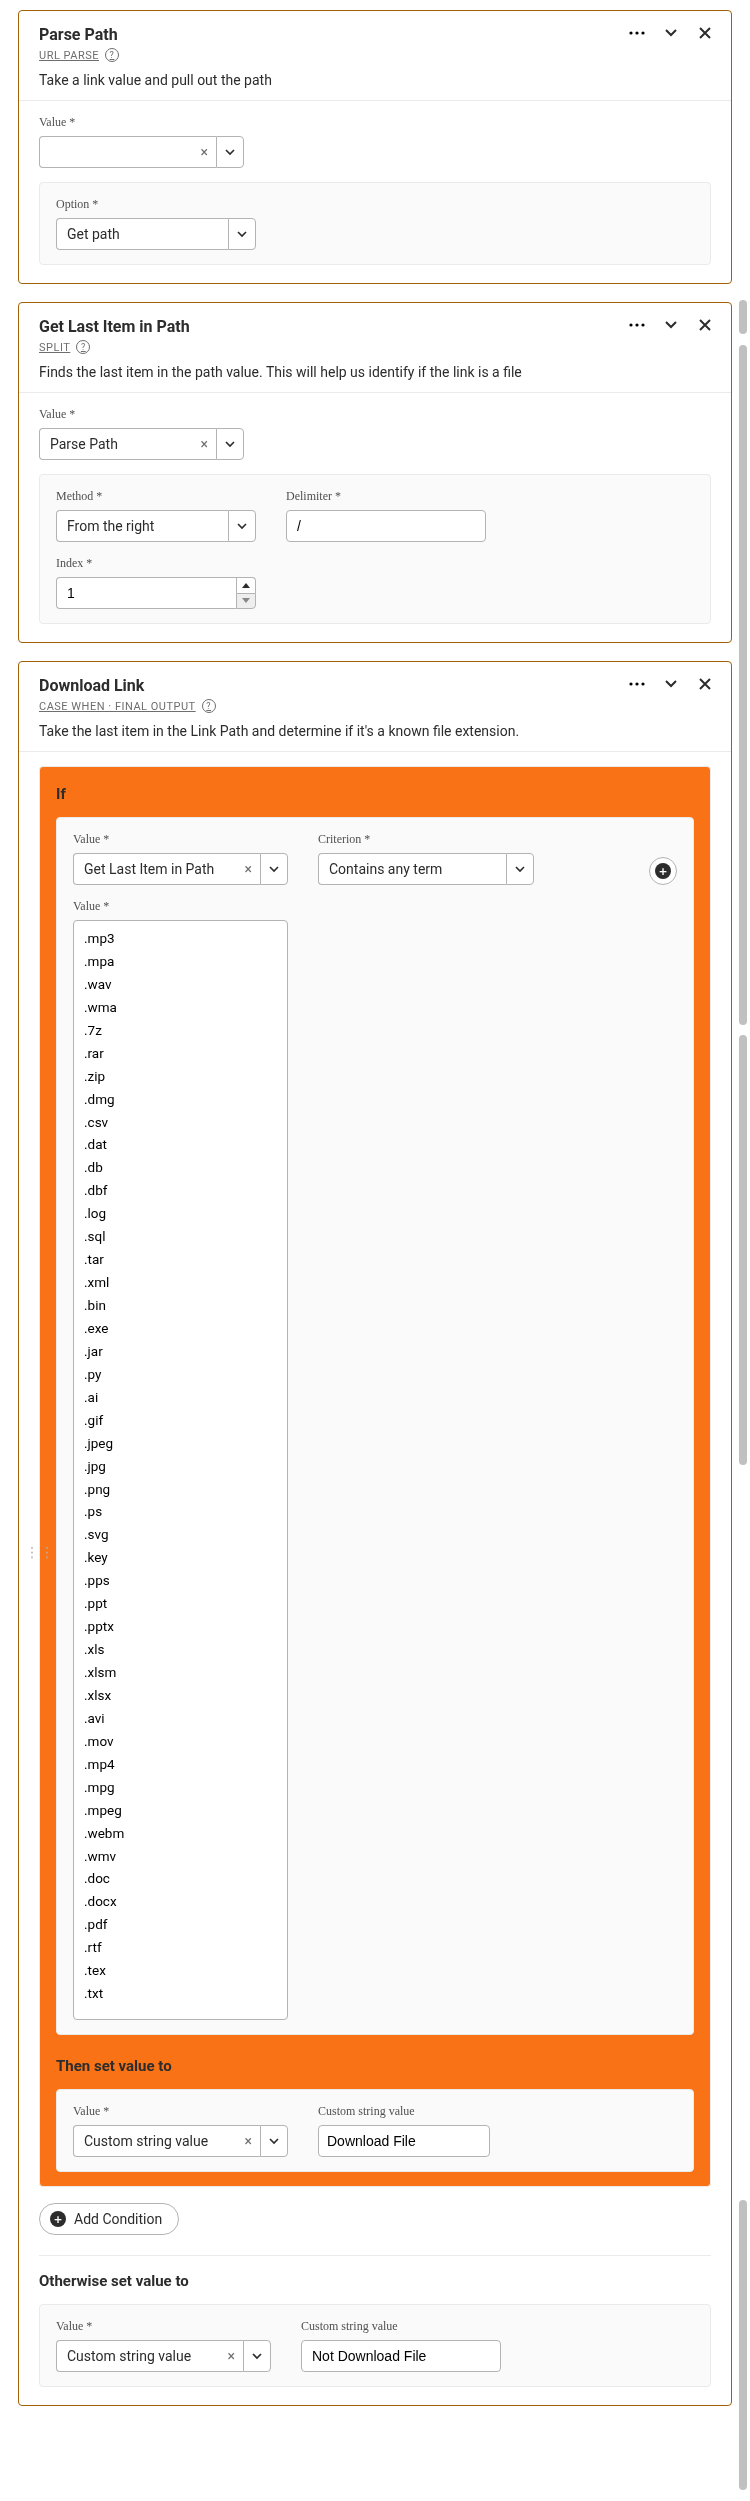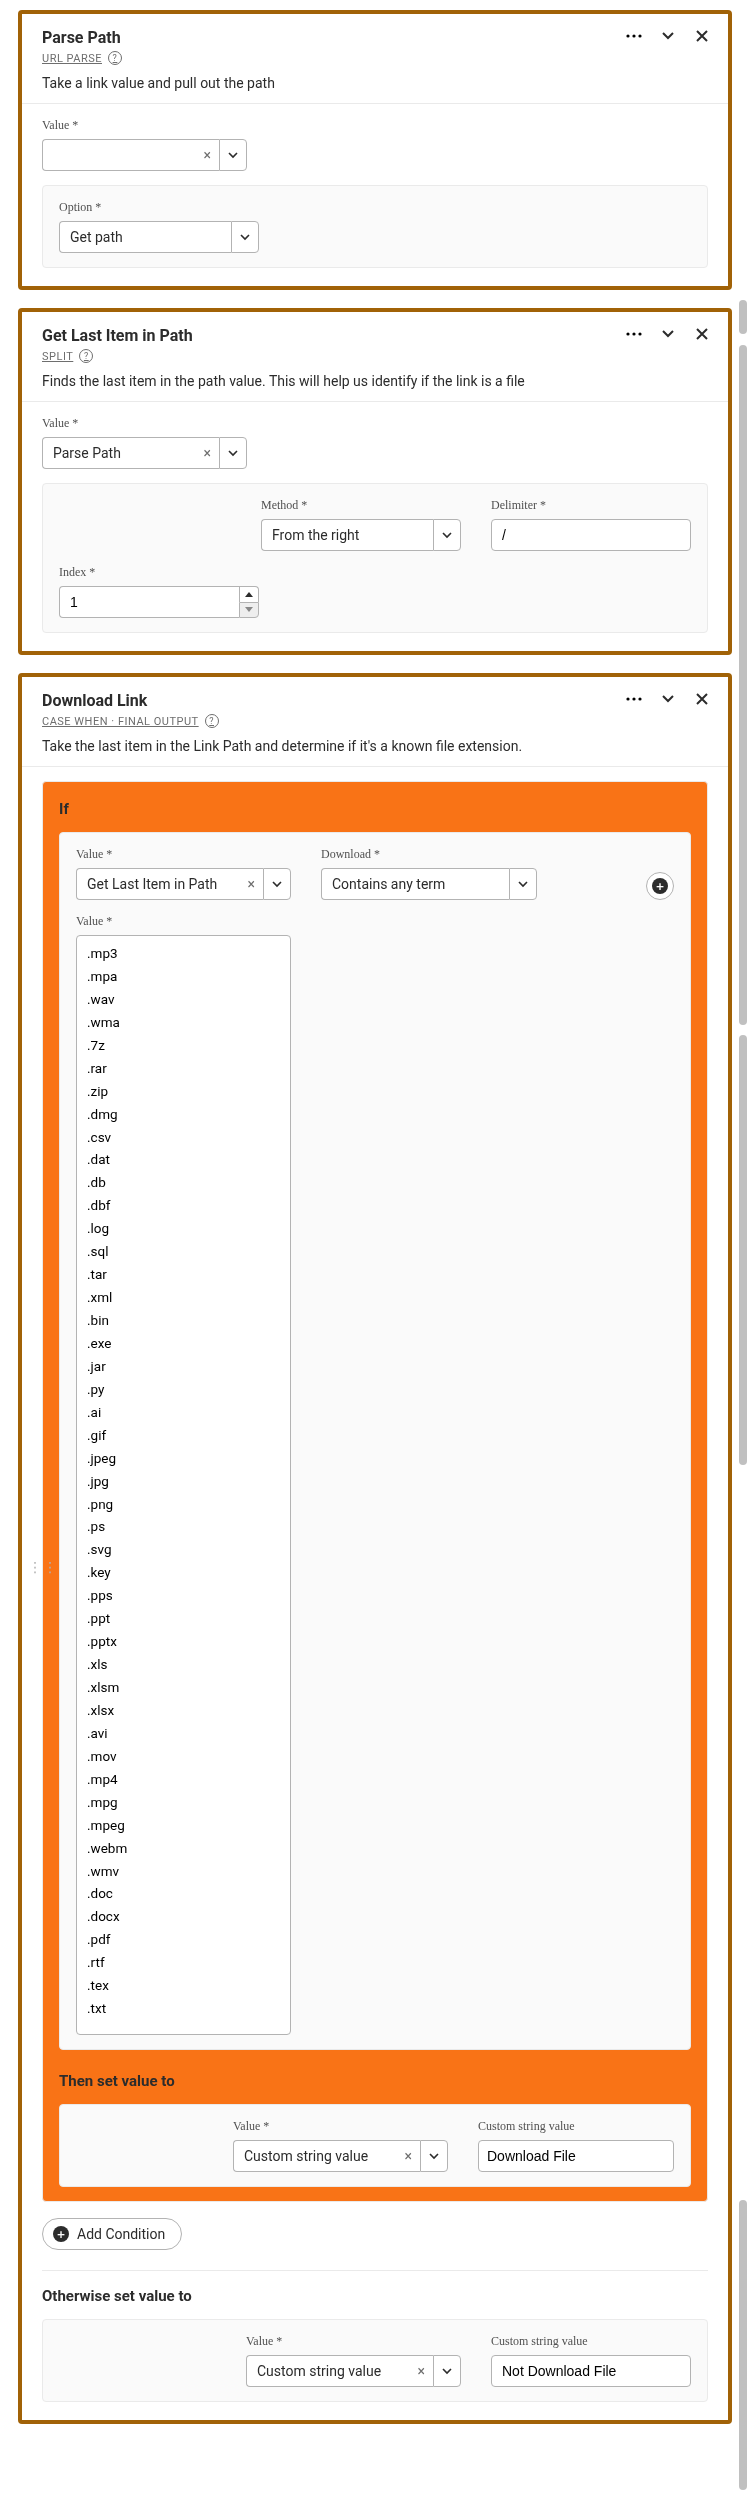--- a/index.html
+++ b/index.html
@@ -5,21 +5,21 @@
   * { box-sizing: border-box; margin: 0; padding: 0; }
   body {
     font-family: -apple-system, BlinkMacSystemFont, "Segoe UI", Roboto, Arial, sans-serif;
     background: #fff;
     color: #2c2c2c;
     font-size: 14px;
     padding: 10px 18px;
     width: 750px;
   }
   .card {
-    border: 4px solid #a16207;
+    border: 1px solid #a16207;
     border-radius: 4px;
     margin-bottom: 18px;
     background: #fff;
   }
   .card-header {
     padding: 14px 20px 12px 20px;
     position: relative;
   }
   .card-title {
     font-weight: 700;
@@ -86,21 +86,20 @@
     font-family: Liberation Serif, serif;
   }
   .req::after {
     content: " *";
     color: #505050;
   }
   .field-row {
     display: flex;
     gap: 30px;
     flex-wrap: wrap;
-    justify-content: flex-end;
   }
   .field {
     display: flex;
     flex-direction: column;
   }
   .combo {
     display: flex;
   }
   .combo input, .combo .combo-val {
     border: 1px solid #b3b3b3;
@@ -432,21 +431,21 @@
                 <span class="combo-clear">×</span>
               </div>
               <div class="combo-caret">
                 <svg width="10" height="10" viewBox="0 0 10 10">
                     <path d="M1 3l4 4 4-4" stroke="#2c2c2c" stroke-width="1.6" fill="none"></path>
                   </svg>
               </div>
             </div>
           </div>
           <div class="field">
-            <span class="label req">Download</span>
+            <span class="label req">Criterion</span>
             <div class="select" style="width:216px">
               <div class="sel-val" style="flex:1">Contains any term</div>
               <div class="combo-caret">
                 <svg width="10" height="10" viewBox="0 0 10 10">
                     <path d="M1 3l4 4 4-4" stroke="#2c2c2c" stroke-width="1.6" fill="none"></path>
                   </svg>
               </div>
             </div>
           </div>
           <div style="margin-left:auto;align-self:flex-end">
@@ -520,21 +519,21 @@
               </div>
               <div class="combo-caret">
                 <svg width="10" height="10" viewBox="0 0 10 10">
                     <path d="M1 3l4 4 4-4" stroke="#2c2c2c" stroke-width="1.6" fill="none"></path>
                   </svg>
               </div>
             </div>
           </div>
           <div class="field">
             <span class="label">Custom string value</span>
-            <input class="text-input" style="width: 196px; padding-left: 8px;" value="Download File">
+            <input class="text-input" style="width: 172px; padding-left: 8px;" value="Download File">
           </div>
         </div>
       </div>
     </div>
 
     <div style="margin-top:16px">
       <div class="pill-btn">
         <div class="plus-circle">＋</div>
         <span>Add Condition</span>
       </div>

